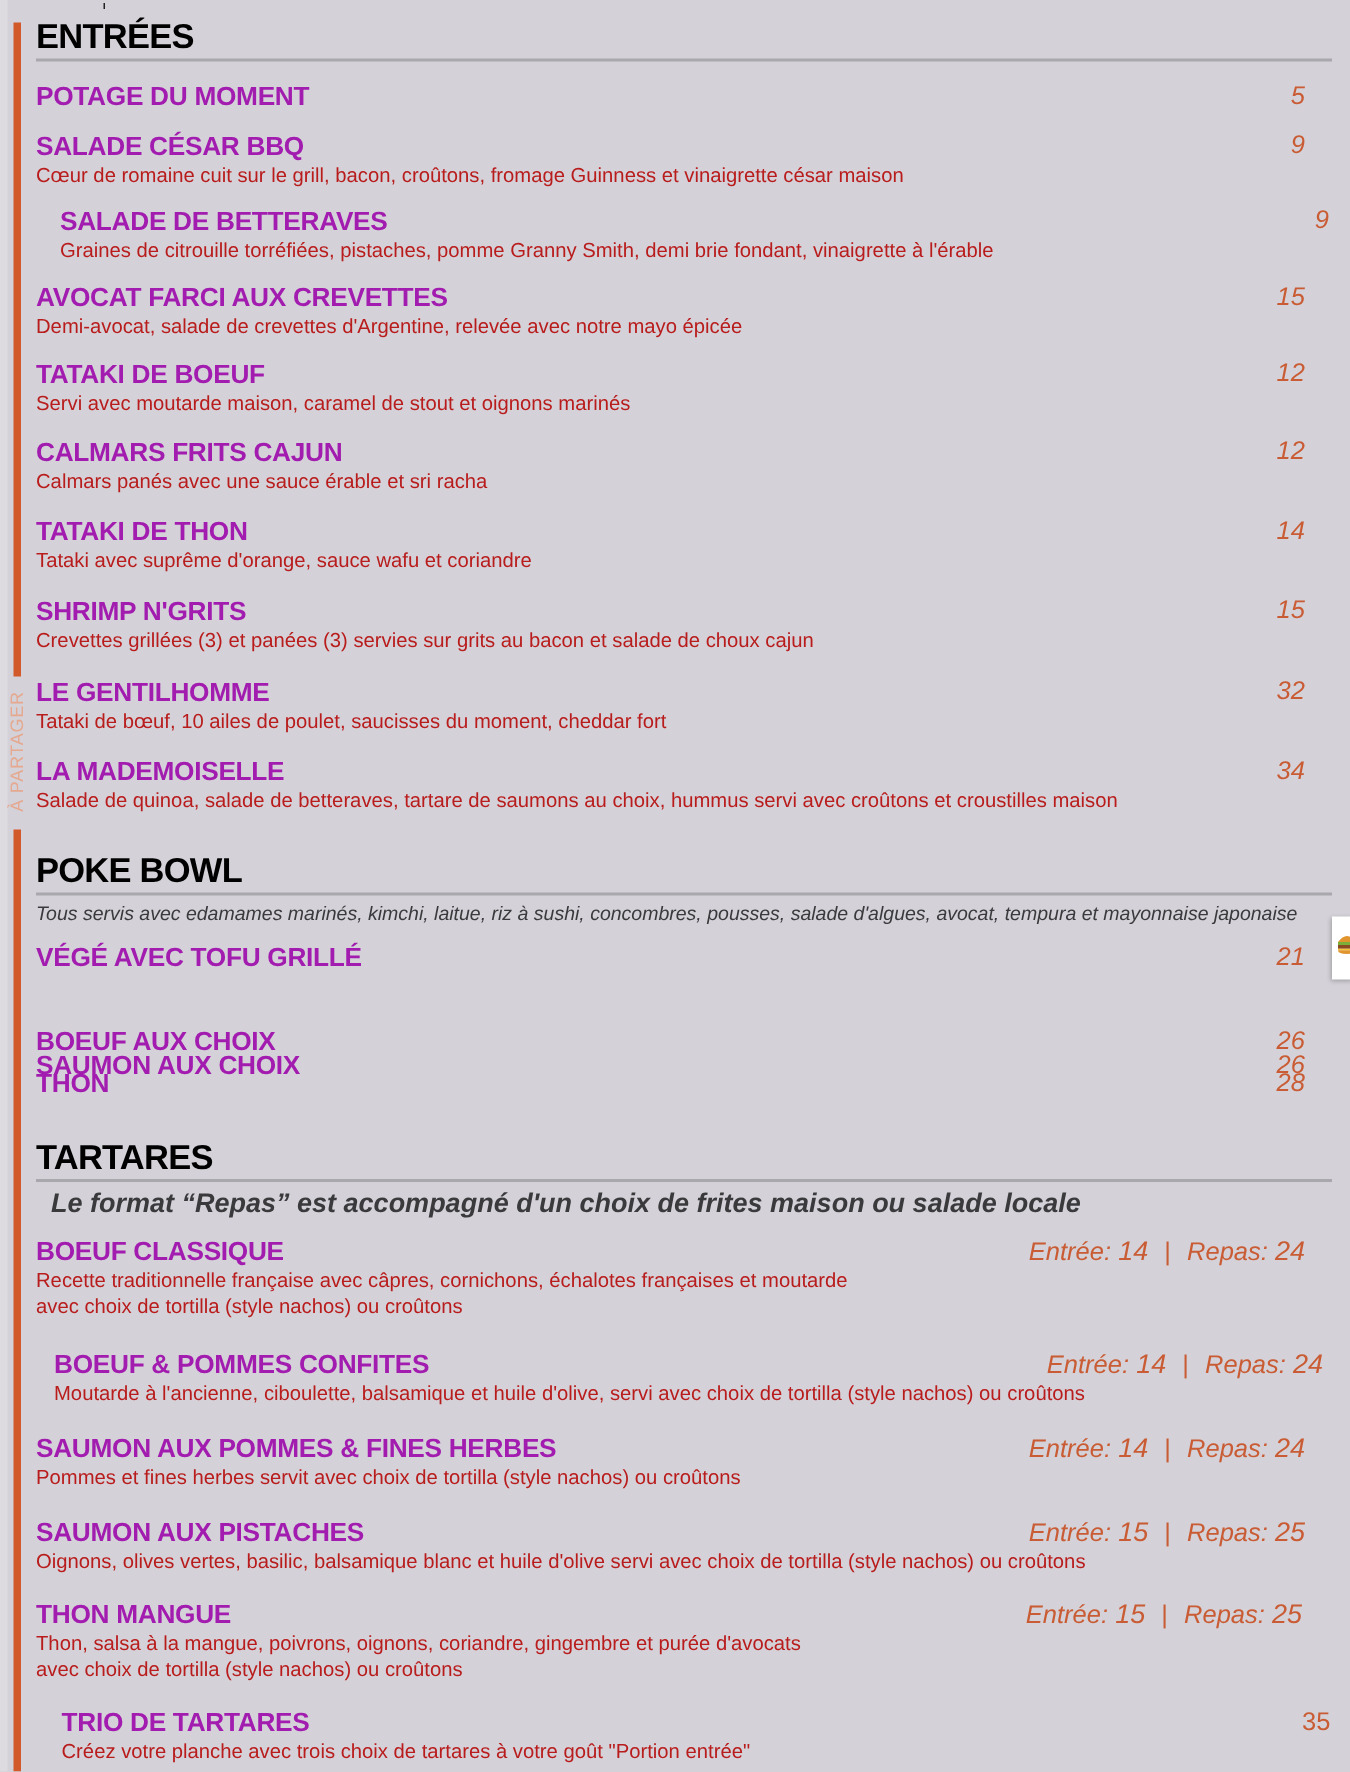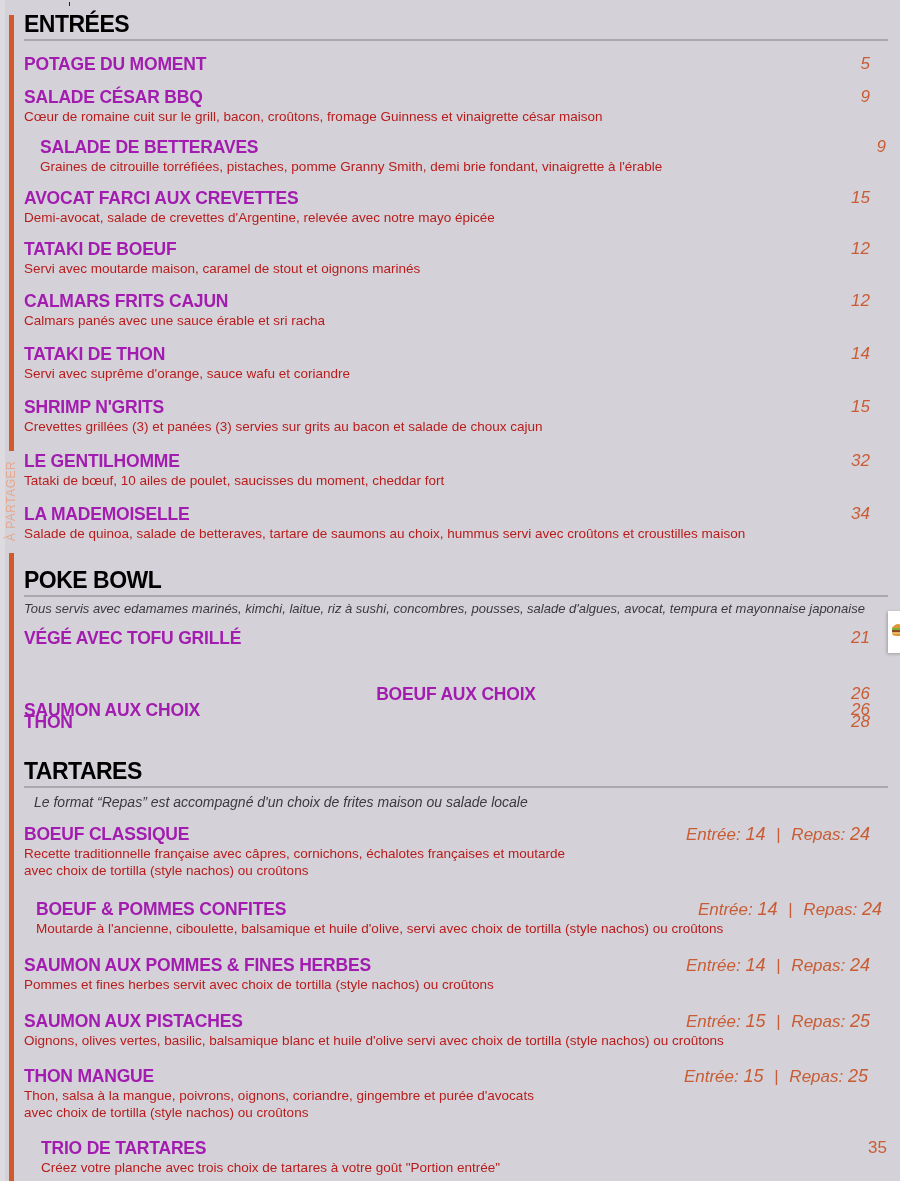--- a/index.html
+++ b/index.html
@@ -85,21 +85,21 @@
     <div class="item-desc">Servi avec moutarde maison, caramel de stout et oignons marinés</div>
     <div class="price">12</div>
   </div>
   <div class="item" style="position:absolute; top:290px; left:0; width:864px;">
     <div class="item-name">CALMARS FRITS CAJUN</div>
     <div class="item-desc">Calmars panés avec une sauce érable et sri racha</div>
     <div class="price">12</div>
   </div>
   <div class="item" style="position:absolute; top:343px; left:0; width:864px;">
     <div class="item-name">TATAKI DE THON</div>
-    <div class="item-desc">Servi avec suprême d'orange, sauce wafu et coriandre</div>
+    <div class="item-desc">Tataki avec suprême d'orange, sauce wafu et coriandre</div>
     <div class="price">14</div>
   </div>
   <div class="item" style="position:absolute; top:396px; left:0; width:864px;">
     <div class="item-name">SHRIMP N'GRITS</div>
     <div class="item-desc">Crevettes grillées (3) et panées (3) servies sur grits au bacon et salade de choux cajun</div>
     <div class="price">15</div>
   </div>
   <div class="item" style="position:absolute; top:450px; left:0; width:864px;">
     <div class="item-name">LE GENTILHOMME</div>
     <div class="item-desc">Tataki de bœuf, 10 ailes de poulet, saucisses du moment, cheddar fort</div>
@@ -116,32 +116,32 @@
     <div class="note" style="margin-top:3px; white-space:nowrap; font-size:13px;">Tous servis avec edamames marinés, kimchi, laitue, riz à sushi, concombres, pousses, salade d'algues, avocat, tempura et mayonnaise japonaise</div>
   </div>
   <div class="item" style="position:absolute; top:627px; left:0; width:864px;">
     <div class="item-name">VÉGÉ AVEC TOFU GRILLÉ</div>
     <div class="price">21</div>
   </div>
   <div class="item" style="position:absolute; top:655px; left:0; width:864px;margin-top:44px;">
     <div class="item-name">SAUMON AUX CHOIX</div>
     <div class="price">26</div>
   </div>
-  <div class="item" style="position:absolute; top:683px; left:0; width:864px;text-align:center;">
+  <div class="item" style="position:absolute; top:683px; left:0; width:864px;">
     <div class="item-name">BOEUF AUX CHOIX</div>
     <div class="price">26</div>
   </div>
   <div class="item" style="position:absolute; top:711px; left:0; width:864px;">
     <div class="item-name">THON</div>
     <div class="price">28</div>
   </div>
 
   <div style="position:absolute; top:757px; left:0; width:864px;">
     <div class="section-header">TARTARES</div>
-    <div class="note" style="margin-top:6px; padding-left:10px; font-size:14px;">Le format “Repas” est accompagné d'un choix de frites maison ou salade locale</div>
+    <div class="note" style="margin-top:6px; padding-left:10px; font-size:18px;font-weight:bold;">Le format “Repas” est accompagné d'un choix de frites maison ou salade locale</div>
   </div>
 
   <div class="item" style="position:absolute; top:823px; left:0; width:864px;">
     <div class="item-name">BOEUF CLASSIQUE</div>
     <div class="item-desc">Recette traditionnelle française avec câpres, cornichons, échalotes françaises et moutarde</div>
     <div class="item-desc">avec choix de tortilla (style nachos) ou croûtons</div>
     <div class="price">
       <span>Entrée:</span>
       <span class="num">14</span>
       <span class="sep">|</span>

